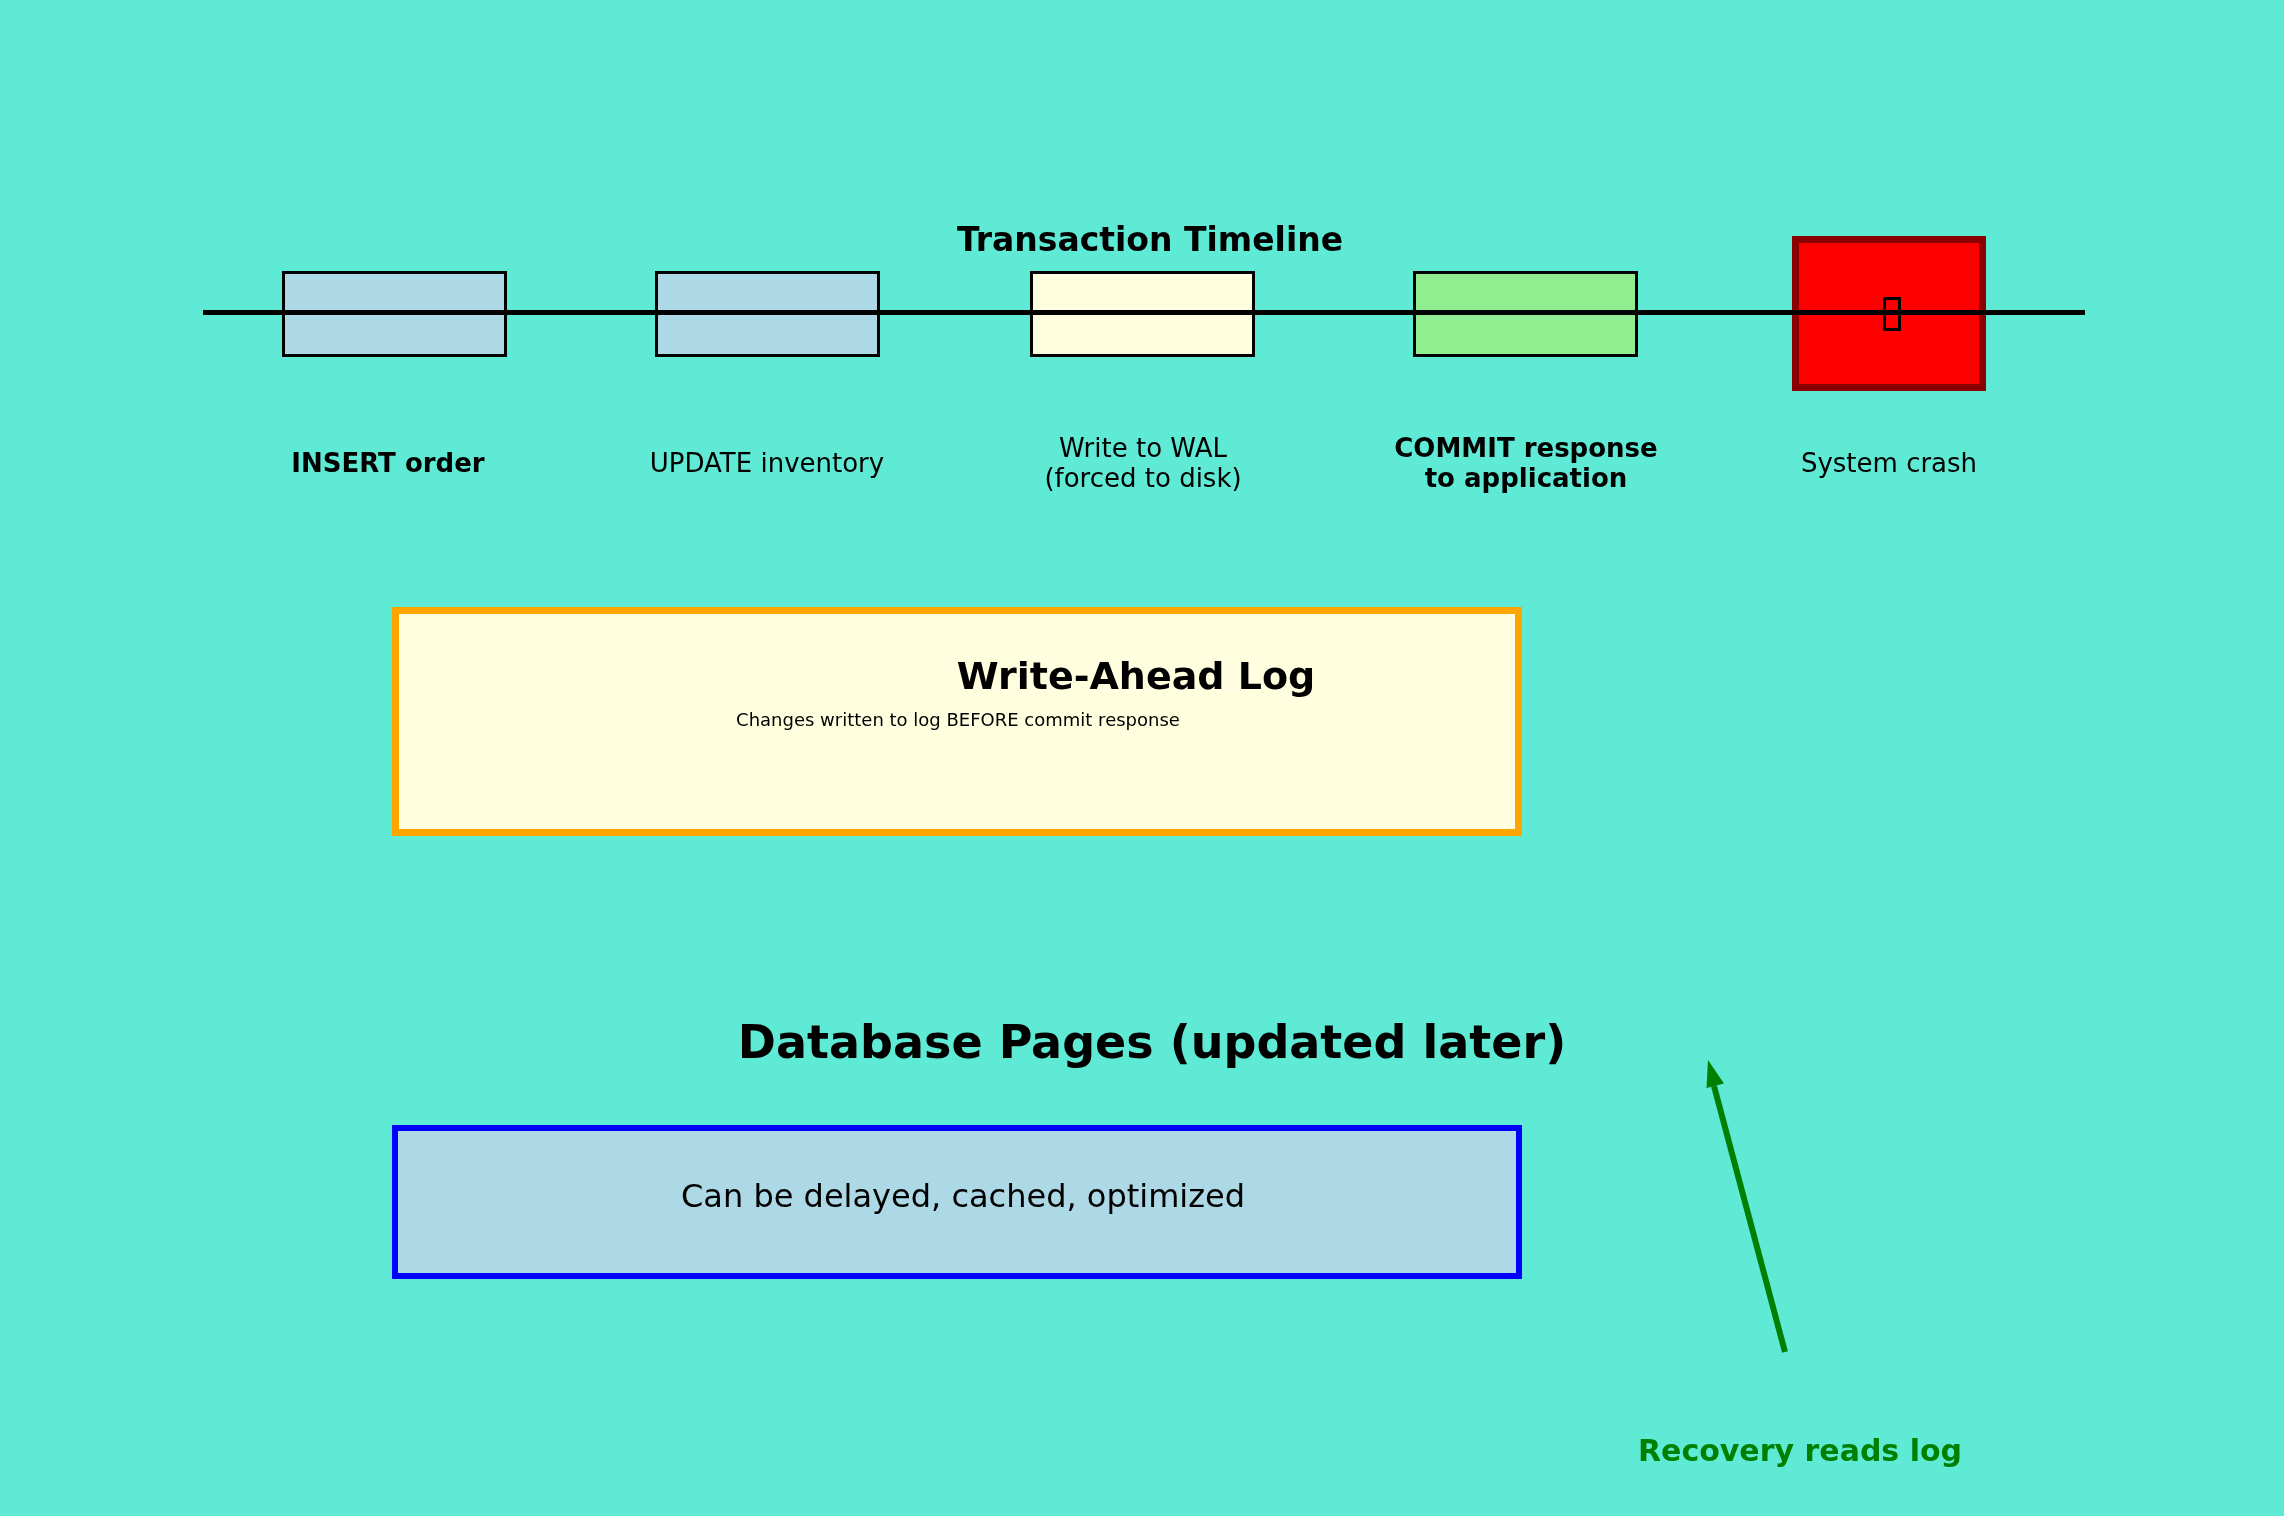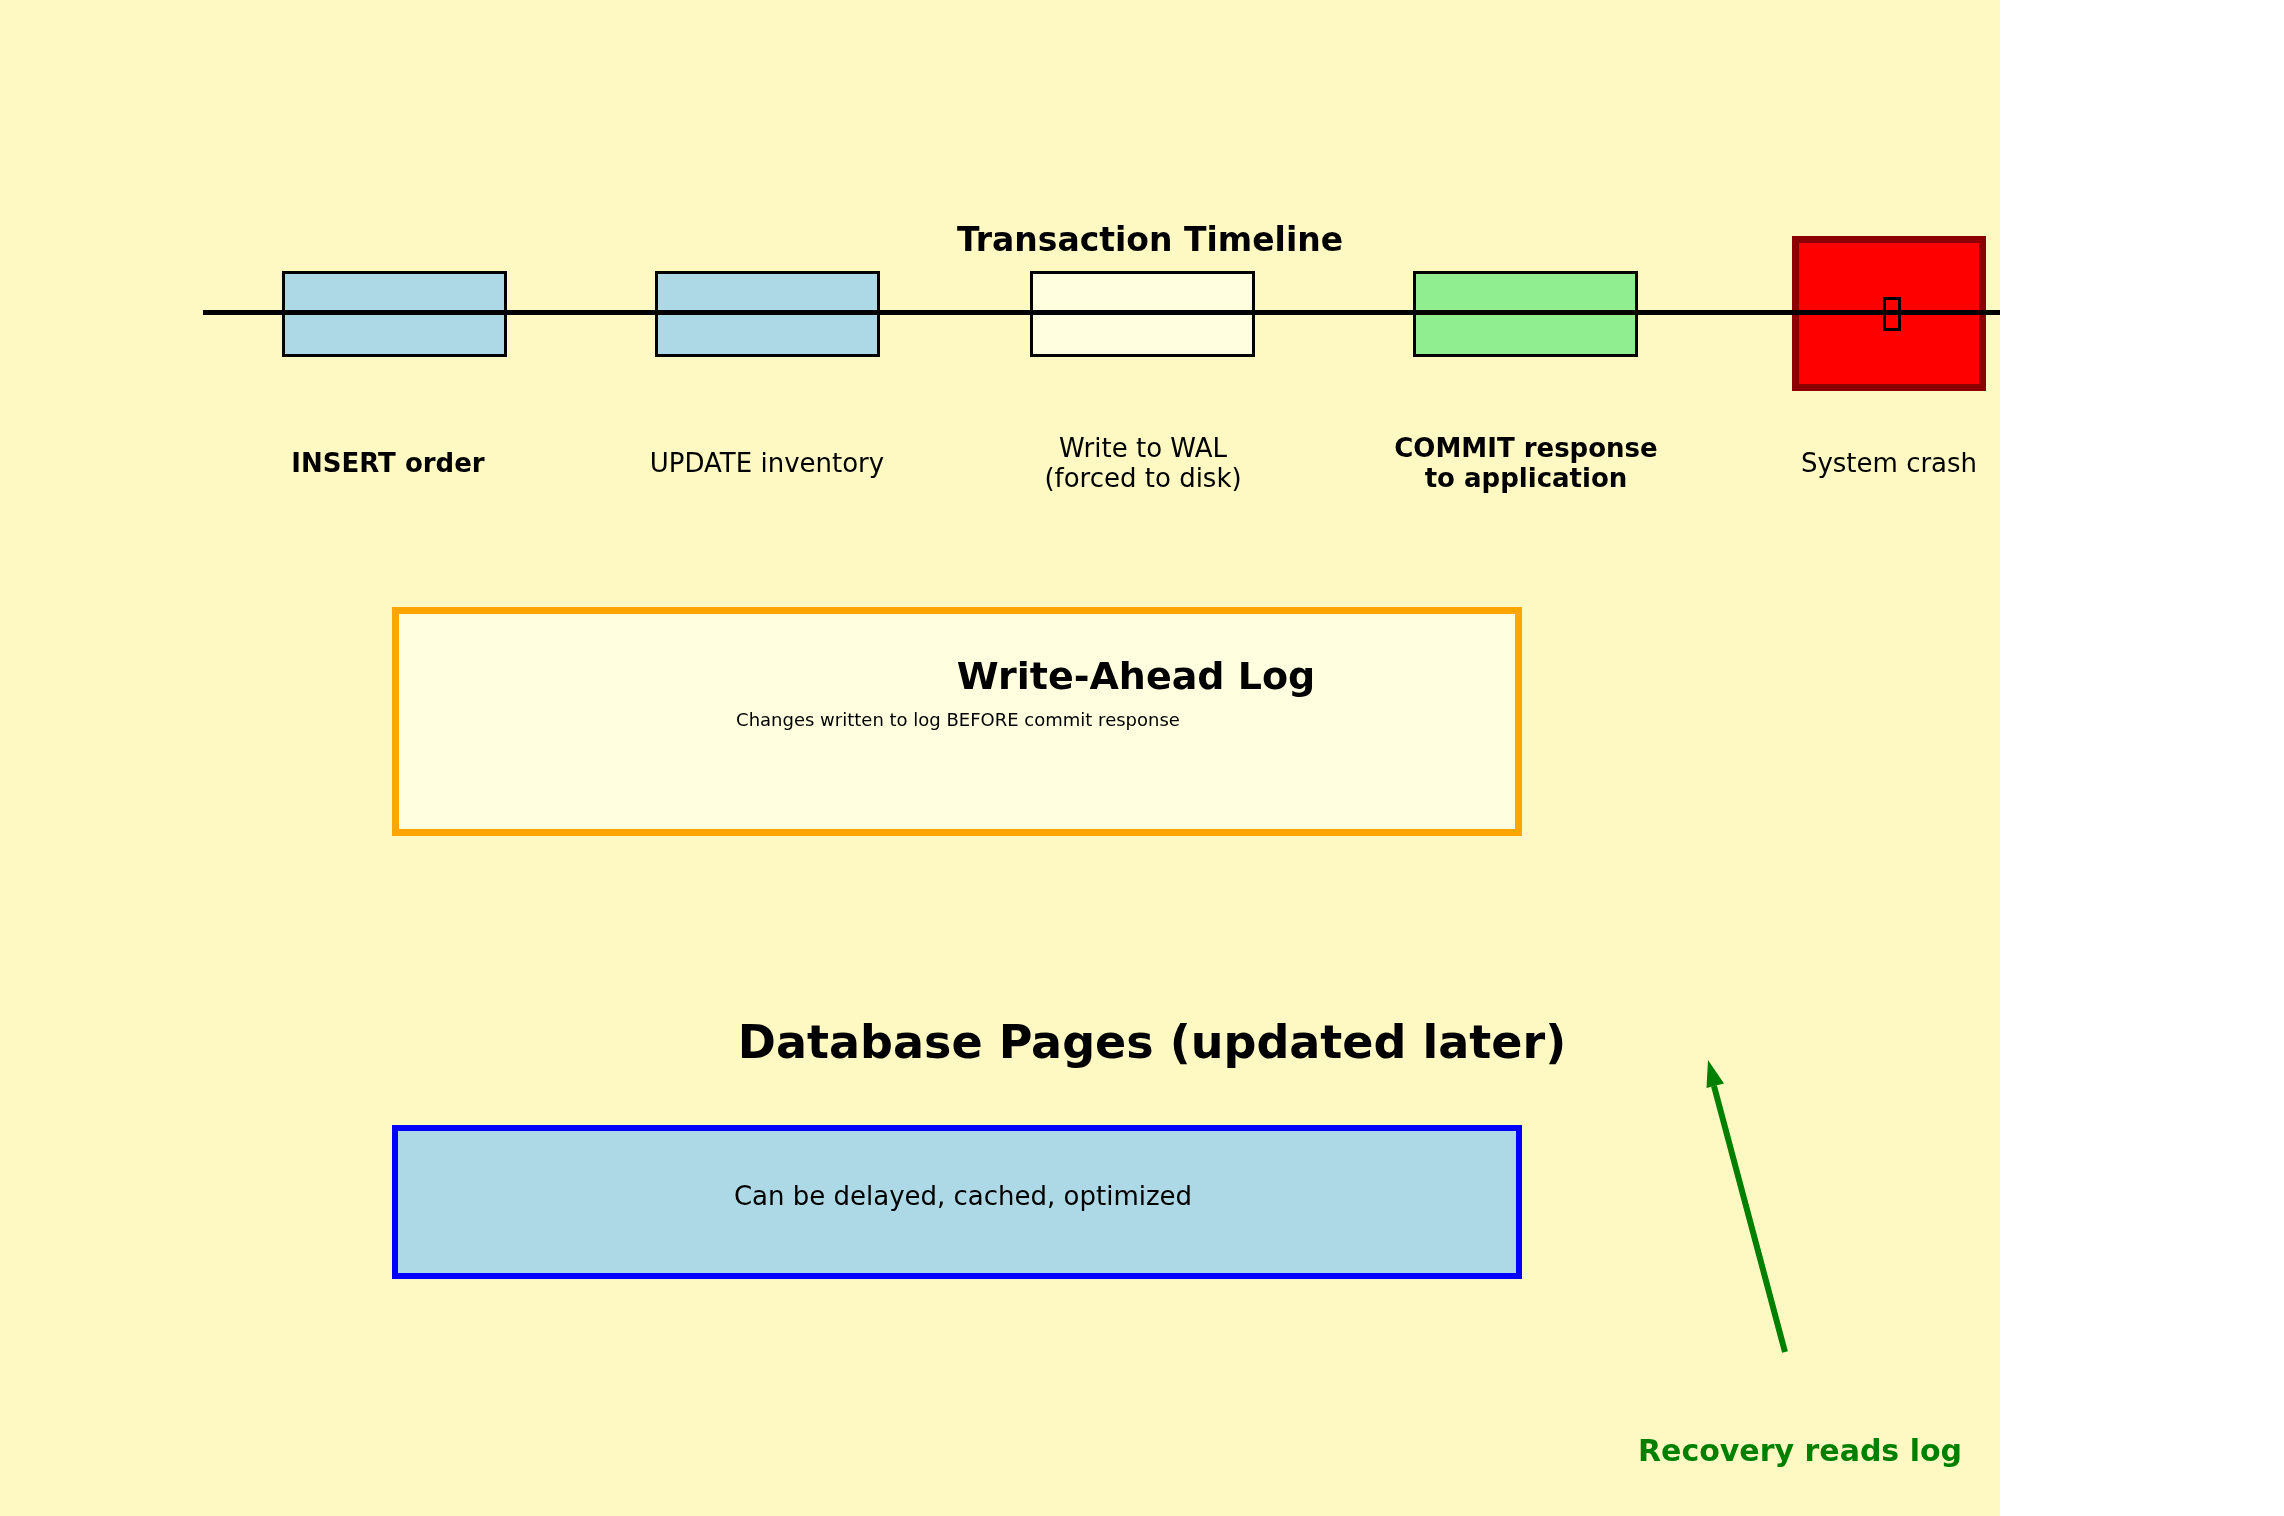--- a/index.html
+++ b/index.html
@@ -1,20 +1,20 @@
 <!DOCTYPE html>
 <html><head>
 <meta charset="utf-8">
 <style>
   html, body { margin: 0; padding: 0; background: #ffffff; }
   .canvas {
     position: relative;
-    width: 2000px;
+    width: 2284px;
     height: 1516px;
-    background: #fef9c3;
+    background: #5eead4;
     font-family: "DejaVu Sans", "Liberation Sans", sans-serif;
     color: #000000;
     overflow: hidden;
   }
   .abs { position: absolute; }
   .centered { transform: translateX(-50%); }
   .centered-xy { transform: translate(-50%, -50%); }
 
   .fig-title {
     font-size: 33px; font-weight: bold; line-height: 44px;
@@ -74,21 +74,21 @@
 
   .db-heading { left: 1152px; top: 1020px; }
 
   .dbbox {
     box-sizing: border-box;
     left: 392px; top: 1125px; width: 1130px; height: 154px;
     background: #ADD8E6; border: 6px solid #0000FF;
   }
   .db-note {
     left: 963px; top: 1196px;
-    font-size: 26px; line-height: 30px; white-space: pre;
+    font-size: 32px; line-height: 30px; white-space: pre;
   }
 
   .recovery-arrow-svg { left: 1680px; top: 1040px; }
 
   .recovery-caption {
     left: 1800px; top: 1366px;
     color: #008000; font-size: 30px; font-weight: bold; line-height: 34px;
     white-space: pre; text-align: center;
   }
 </style>

